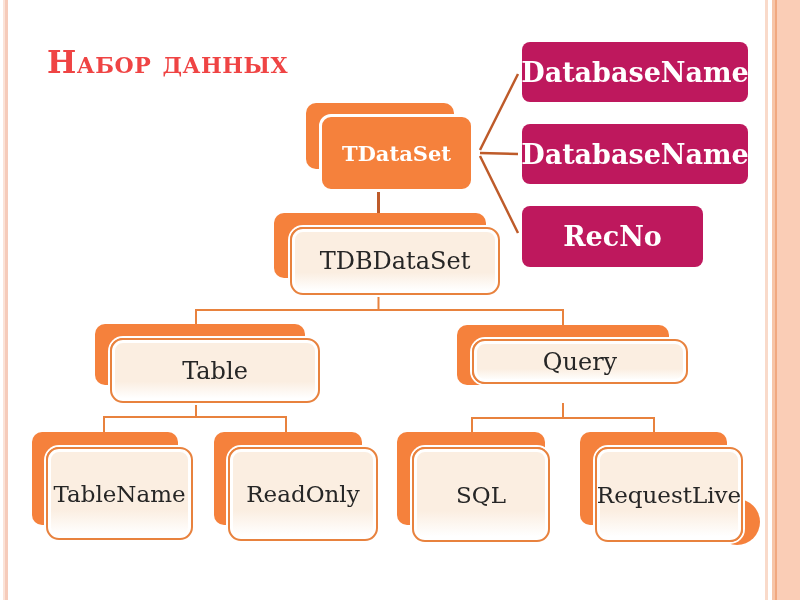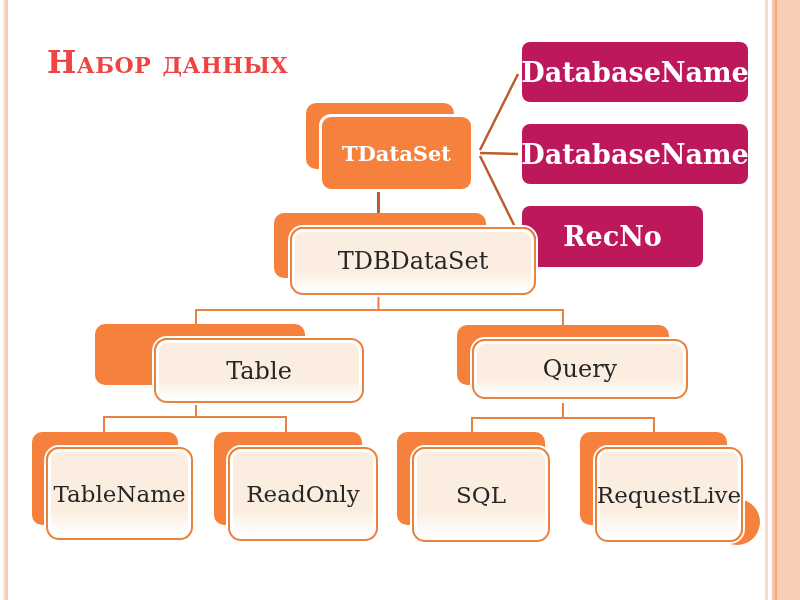--- a/index.html
+++ b/index.html
@@ -84,27 +84,27 @@
   </svg>
 
   <div class="shadow" style="left:306px;top:103px;width:148px;height:66px;"></div>
   <div class="box-orange" style="left:319px;top:114px;width:155px;height:78px;font-size:21px;">TDataSet</div>
 
   <div class="box-attr" style="left:522px;top:42px;width:226px;height:60px;">DatabaseName</div>
   <div class="box-attr" style="left:522px;top:124px;width:226px;height:60px;">DatabaseName</div>
   <div class="box-attr" style="left:522px;top:206px;width:181px;height:61px;">RecNo</div>
 
   <div class="shadow" style="left:274px;top:213px;width:212px;height:65px;"></div>
-  <div class="box-cream" style="left:290px;top:227px;width:246px;height:68px;">TDBDataSet</div>
+  <div class="box-cream" style="left:290px;top:227px;width:210px;height:68px;">TDBDataSet</div>
 
   <div class="shadow" style="left:95px;top:324px;width:210px;height:61px;"></div>
-  <div class="box-cream" style="left:110px;top:338px;width:210px;height:65px;margin-left:44px;">Table</div>
+  <div class="box-cream" style="left:110px;top:338px;width:210px;height:65px;">Table</div>
 
   <div class="shadow" style="left:457px;top:325px;width:212px;height:60px;"></div>
-  <div class="box-cream" style="left:472px;top:339px;width:216px;height:60px;">Query</div>
+  <div class="box-cream" style="left:472px;top:339px;width:216px;height:45px;">Query</div>
 
   <div class="shadow" style="left:32px;top:432px;width:146px;height:93px;"></div>
   <div class="box-cream" style="left:46px;top:447px;width:147px;height:93px;font-size:23px;">TableName</div>
 
   <div class="shadow" style="left:214px;top:432px;width:148px;height:93px;"></div>
   <div class="box-cream" style="left:228px;top:447px;width:150px;height:94px;font-size:23px;">ReadOnly</div>
 
   <div class="shadow" style="left:397px;top:432px;width:148px;height:93px;"></div>
   <div class="box-cream" style="left:412px;top:447px;width:138px;height:95px;font-size:23px;">SQL</div>
 

